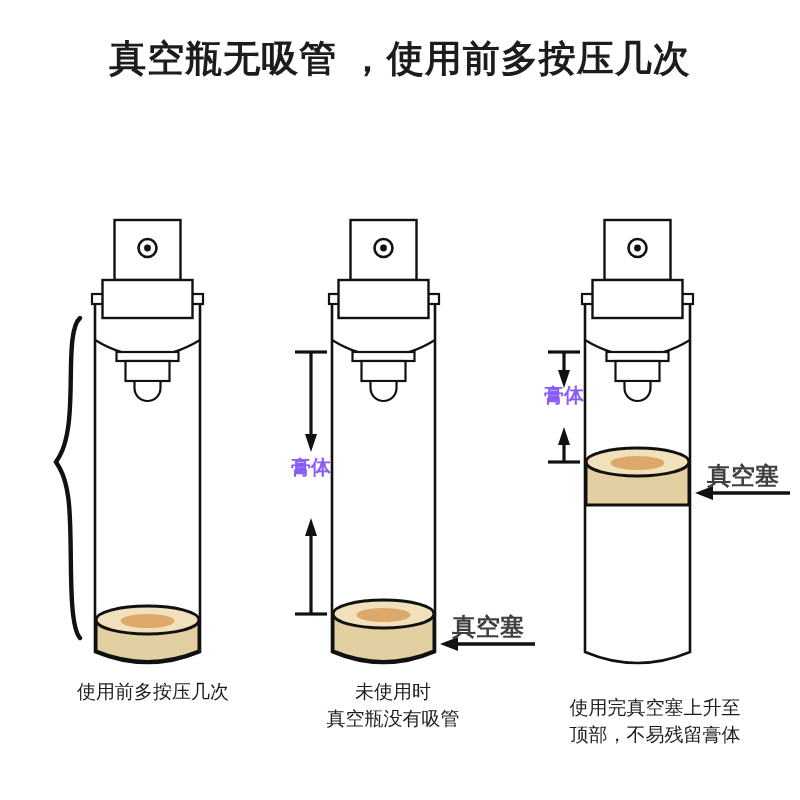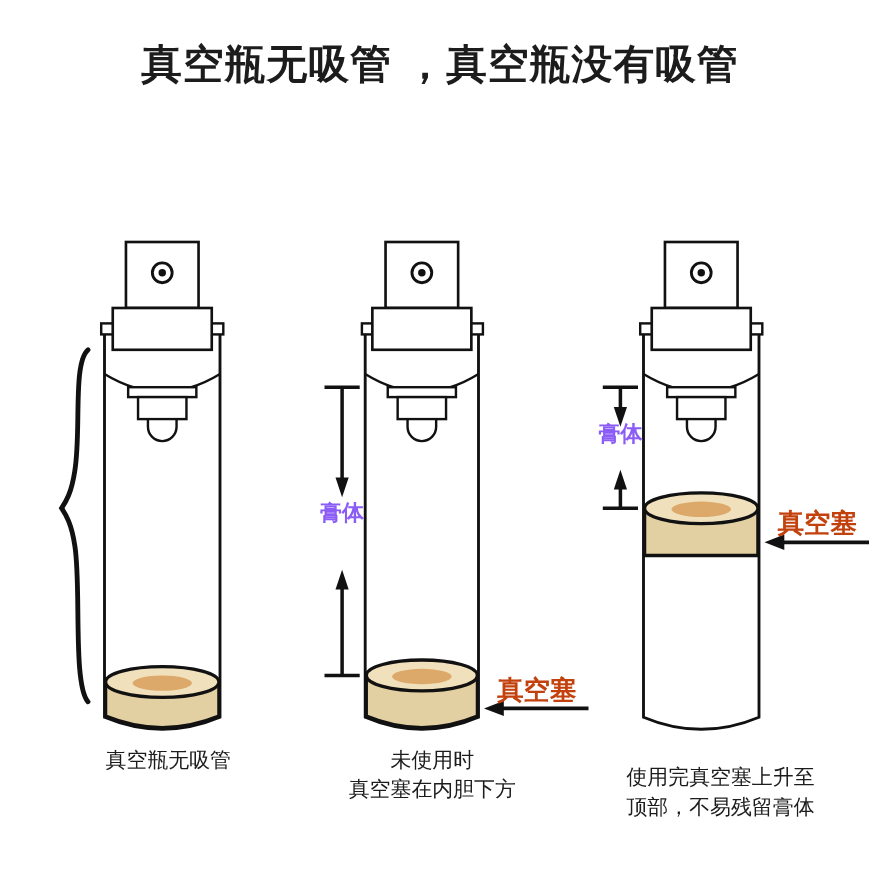--- a/index.html
+++ b/index.html
@@ -59,30 +59,30 @@
     font-weight: 600;
     line-height: 23px;
     color: #8b5cf6;
     text-align: center;
     white-space: pre-line;
   }
   .plug-label {
     position: absolute;
     font-size: 24px;
     font-weight: 600;
-    color: #c2410c;
+    color: #404040;
     white-space: nowrap;
   }
 </style>
 </head>
 <body>
 
 <div id="root">
 
-  <div class="title">真空瓶无吸管 ，真空瓶没有吸管</div>
+  <div class="title">真空瓶无吸管 ，使用前多按压几次</div>
 
   <svg class="stage" viewBox="0 0 800 800" width="800" height="800">
     <defs>
       <g id="pump-assembly">
 
         <rect x="-33" y="0" width="66" height="60" fill="#fff" stroke="#111" stroke-width="2.4"></rect>
         <circle cx="0" cy="28" r="9" fill="#fff" stroke="#111" stroke-width="2.6"></circle>
         <circle cx="0" cy="28" r="3.4" fill="#111"></circle>
 
         <rect x="-45" y="60" width="90" height="38" fill="#fff" stroke="#111" stroke-width="2.4"></rect>
@@ -197,21 +197,21 @@
   </svg>
 
   <div class="dimlabel" style="left:289px; top:456px; width:44px;">膏体</div>
 
   <div class="dimlabel" style="left:542px; top:384px; width:44px;">膏体</div>
 
   <div class="plug-label" style="left:452px; top:611px;">真空塞</div>
 
   <div class="plug-label" style="left:707px; top:460px;">真空塞</div>
 
-  <div class="caption cap1">真空瓶无吸管</div>
+  <div class="caption cap1">使用前多按压几次</div>
 
   <div class="caption cap2">未使用时
-真空塞在内胆下方</div>
+真空瓶没有吸管</div>
 
   <div class="caption cap3">使用完真空塞上升至
 顶部，不易残留膏体</div>
 
 </div>
 
 </body></html>

